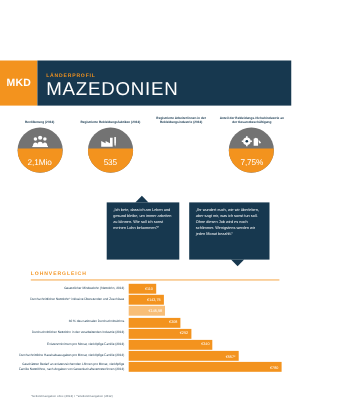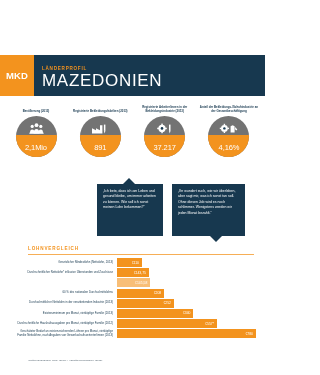--- a/index.html
+++ b/index.html
@@ -189,65 +189,47 @@
       <div class="stat-caption">Registrierte Bekleidungsfabriken (2013)</div>
       <div class="circle">
         <div class="bottom-half"></div>
         <div class="icon-wrap">
           <svg width="18" height="11" viewBox="0 0 18 11" aria-hidden="true">
             <path d="M1 10.5 V5.2 L5 7.2 V5.2 L9 7.2 V2.2 H11.4 V10.5 Z" fill="#fff"></path>
             <rect x="12.9" y="1.6" width="1.5" height="6.2" fill="#fff"></rect>
             <path d="M12.9 7.8 L14.4 7.8 L13.65 10.4 Z" fill="#fff"></path>
           </svg>
         </div>
-        <div class="value">891</div>
+        <div class="value">535</div>
       </div>
     </div>
 
     <div class="stat">
       <div class="stat-caption">Registrierte Arbeiter/innen in der Bekleidungsindustrie (2013)</div>
-      <div class="circle">
-        <div class="bottom-half"></div>
-        <div class="icon-wrap">
-          <svg width="18" height="11" viewBox="0 0 18 11" aria-hidden="true">
-            <g fill="#fff">
-              <circle cx="6" cy="5.4" r="3.6"></circle>
-              <rect x="5.3" y="0.6" width="1.5" height="1.8"></rect>
-              <rect x="5.3" y="8.4" width="1.5" height="1.8"></rect>
-              <rect x="1.2" y="4.7" width="1.8" height="1.5"></rect>
-              <rect x="9" y="4.7" width="1.8" height="1.5"></rect>
-            </g>
-            <circle cx="6" cy="5.4" r="1.3" fill="#17384F"></circle>
-            <rect x="13" y="1.6" width="1.5" height="6.2" fill="#fff"></rect>
-            <path d="M13 7.8 L14.5 7.8 L13.75 10.4 Z" fill="#fff"></path>
-          </svg>
-        </div>
-        <div class="value">37.217</div>
-      </div>
     </div>
 
     <div class="stat">
       <div class="stat-caption">Anteil der Bekleidungs-/Schuhindustrie an der Gesamtbeschäftigung</div>
       <div class="circle">
         <div class="bottom-half"></div>
         <div class="icon-wrap">
           <svg width="19" height="11" viewBox="0 0 19 11" aria-hidden="true">
             <g fill="#fff">
               <circle cx="5.4" cy="5.4" r="3.4"></circle>
               <rect x="4.7" y="0.8" width="1.4" height="1.7"></rect>
               <rect x="4.7" y="8.3" width="1.4" height="1.7"></rect>
               <rect x="0.8" y="4.7" width="1.7" height="1.4"></rect>
               <rect x="8.3" y="4.7" width="1.7" height="1.4"></rect>
             </g>
             <circle cx="5.4" cy="5.4" r="1.2" fill="#17384F"></circle>
             <path d="M11.6 3.2 L13.6 2.3 L15.6 3.2 L15.6 9.4 L11.6 9.4 Z" fill="#fff"></path>
             <path d="M16.1 4.1 L18.3 6.6 L17.2 7.6 L16.1 6.2 Z" fill="#fff"></path>
           </svg>
         </div>
-        <div class="value">4,16%</div>
+        <div class="value">7,75%</div>
       </div>
     </div>
 
   </div>
 
 
   <div class="quote quote-a">
     <div class="tail tail-up"></div>
     <span>„Ich bete, dass ich am Leben und gesund bleibe, um immer arbeiten zu können. Wie soll ich sonst meinen Lohn bekommen?“</span>
   </div>

